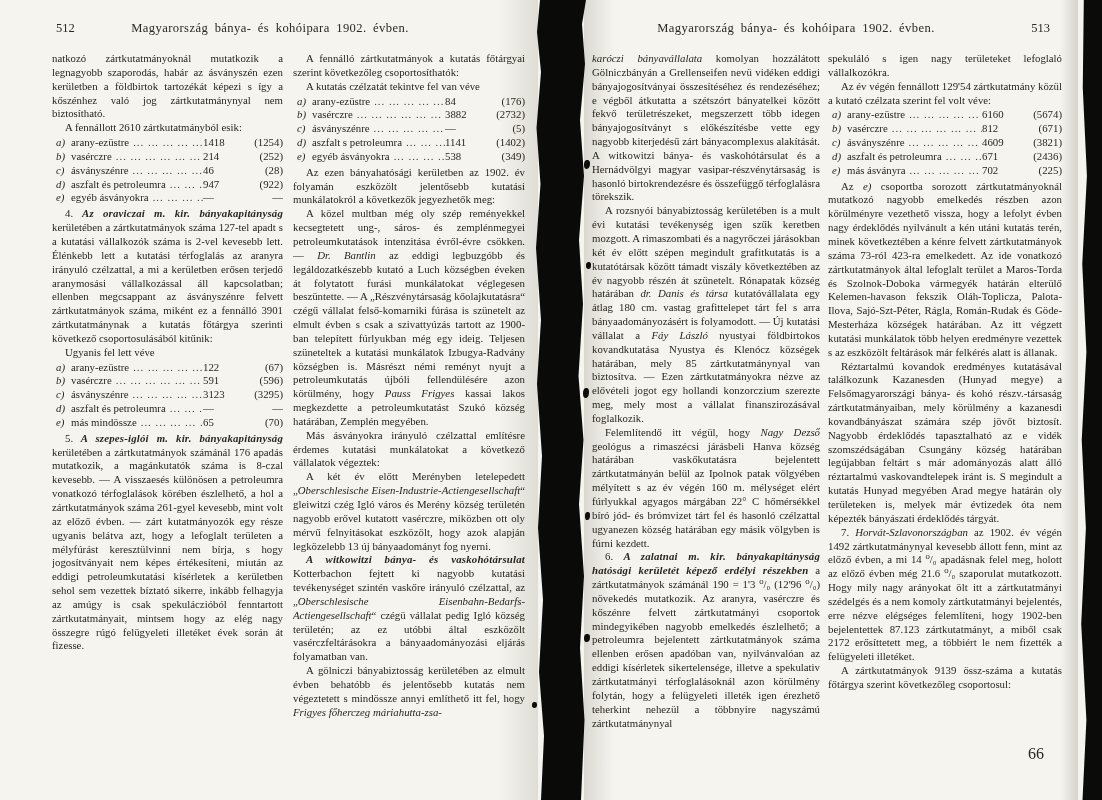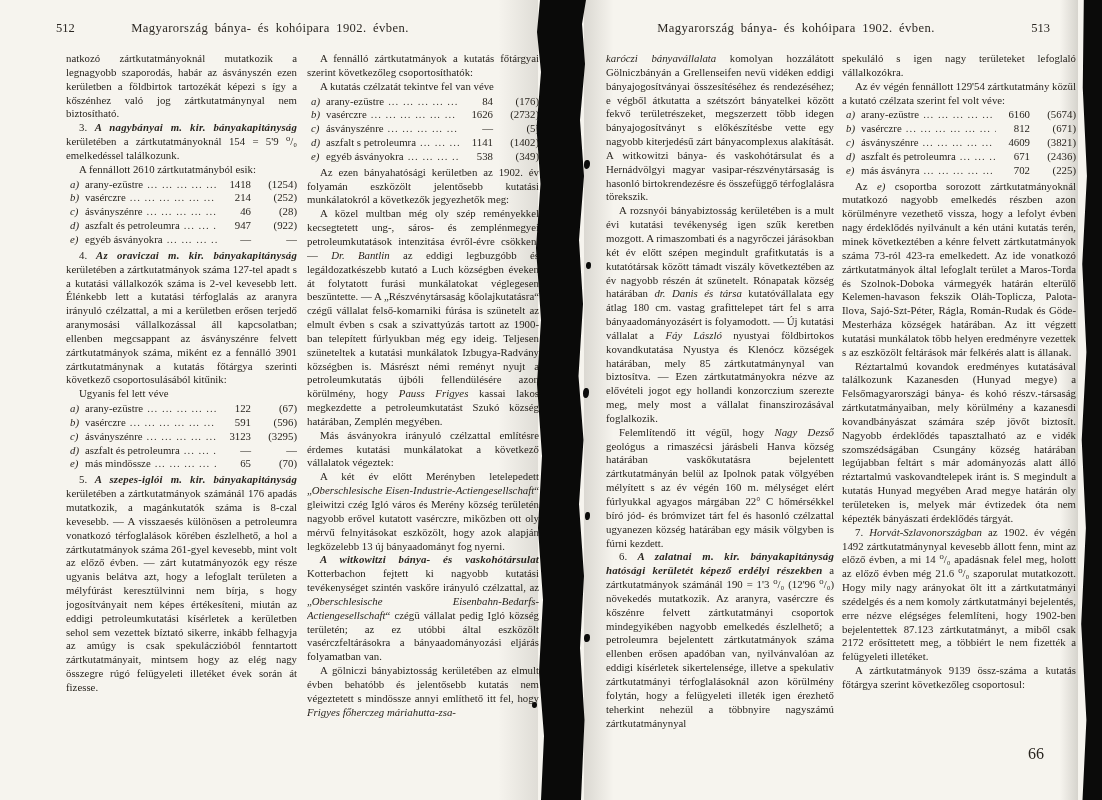--- a/index.html
+++ b/index.html
@@ -19,38 +19,38 @@
     letter-spacing:.4px;word-spacing:3px;color:#2b2722;
   }
   .page-left .running-header{left:20px;width:500px;}
   .page-right .running-header{left:-20px;width:460px;}
   .pageno{position:absolute;top:21px;font-size:12.5px;color:#2b2722;}
   .pageno-left{left:56px;}
   .pageno-right{right:28px;margin-left:40px;}
   
   .col{
     position:absolute;top:52px;max-height:722px;overflow:hidden;
-    font-size:10.8px;line-height:13.85px;text-align:justify;margin-left:14px;
+    font-size:10.8px;line-height:13.85px;text-align:justify;
   }
   .page-left  .col1{left:52px;width:231px;}
   .page-left  .col2{left:293px;width:232px;}
   .page-right .col1{left:6px;width:228px;}
   .page-right .col2{left:242px;width:234px;}
   .para{margin:0;text-indent:0;}
   .para.ind{text-indent:13px;}
   .para em{font-style:italic;}
   .para .bi{font-style:italic;font-weight:bold;letter-spacing:.2px;}
   
   .vlist{margin:1px 0 2px 4px;}
   .li{display:flex;align-items:baseline;}
   .li .lbl{font-style:italic;width:15px;flex:none;}
   .li .nm{flex:none;padding-right:4px;}
   .li .dots{flex:1;overflow:hidden;white-space:nowrap;color:#3a352e;letter-spacing:1px;}
   .li .dots::before{content:"... ... ... ... ... ... ... ... ... ... ... ... ...";}
-  .li .v1{flex:none;width:34px;text-align:right;}
+  .li .v1{flex:none;width:34px;text-align:left;}
   .li .v2{flex:none;width:46px;text-align:right;}
   .signature{position:absolute;top:745px;right:34px;font-size:16px;font-family:Liberation Serif, serif;}
   
   .gutter{
     position:absolute;left:536px;top:0;width:50px;height:800px;background:#0a0a09;
     clip-path:polygon(8% 0,100% 0,92% 3%,98% 8%,88% 15%,96% 22%,86% 30%,94% 38%,85% 47%,95% 55%,86% 63%,96% 72%,88% 81%,97% 90%,90% 100%,10% 100%,16% 92%,6% 84%,14% 75%,4% 66%,12% 57%,2% 48%,10% 40%,0% 31%,9% 23%,1% 16%,10% 9%,2% 4%);
   }
   .shade-l{position:absolute;left:498px;top:0;width:40px;height:800px;
     background:linear-gradient(90deg,rgba(20,15,5,0),rgba(20,15,5,.10));}
   .shade-r{position:absolute;left:584px;top:0;width:30px;height:800px;
@@ -66,21 +66,20 @@
 </head>
 <body>
 
 <div class="scan">
 
   <div class="page page-left">
     <div class="pageno pageno-left">512</div>
     <div class="running-header">Magyarország bánya- és kohóipara 1902. évben.</div>
     <div class="col col1">
         <p class="para">natkozó zártkutatmányoknál mutatkozik a legnagyobb szaporodás, habár az ásványszén ezen kerületben a földbirtok tartozékát képezi s így a kőszénhez való jog zártkutatmánynyal nem biztosítható.</p>
-        <p class="para ind">3. <span class="bi">A nagybányai m. kir. bányakapitányság</span> kerületében a zártkutatmányoknál 154 = 5'9 ⁰/₀ emelkedéssel találkozunk.</p>
         <p class="para ind">A fennállott 2610 zártkutatmányból esik:</p>
         <div class="vlist">
           <div class="li">
             <span class="lbl">a)</span>
             <span class="nm">arany-ezüstre</span>
             <span class="dots"></span>
             <span class="v1">1418</span>
             <span class="v2">(1254)</span>
           </div>
           <div class="li">
@@ -161,21 +160,21 @@
             <span class="lbl">a)</span>
             <span class="nm">arany-ezüstre</span>
             <span class="dots"></span>
             <span class="v1">84</span>
             <span class="v2">(176)</span>
           </div>
           <div class="li">
             <span class="lbl">b)</span>
             <span class="nm">vasérczre</span>
             <span class="dots"></span>
-            <span class="v1">1626</span>
+            <span class="v1">3882</span>
             <span class="v2">(2732)</span>
           </div>
           <div class="li">
             <span class="lbl">c)</span>
             <span class="nm">ásványszénre</span>
             <span class="dots"></span>
             <span class="v1">—</span>
             <span class="v2">(5)</span>
           </div>
           <div class="li">

